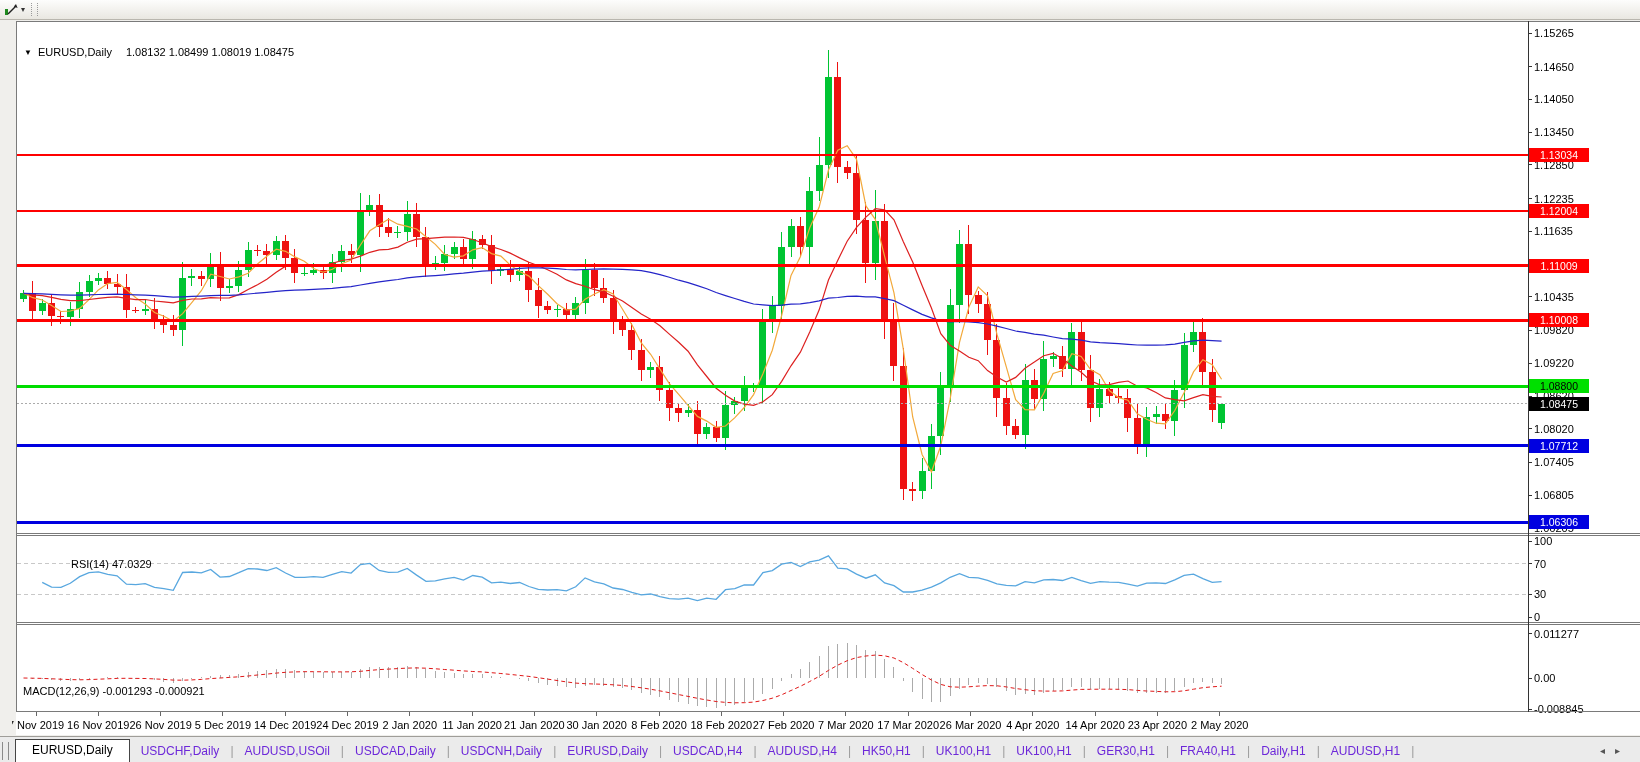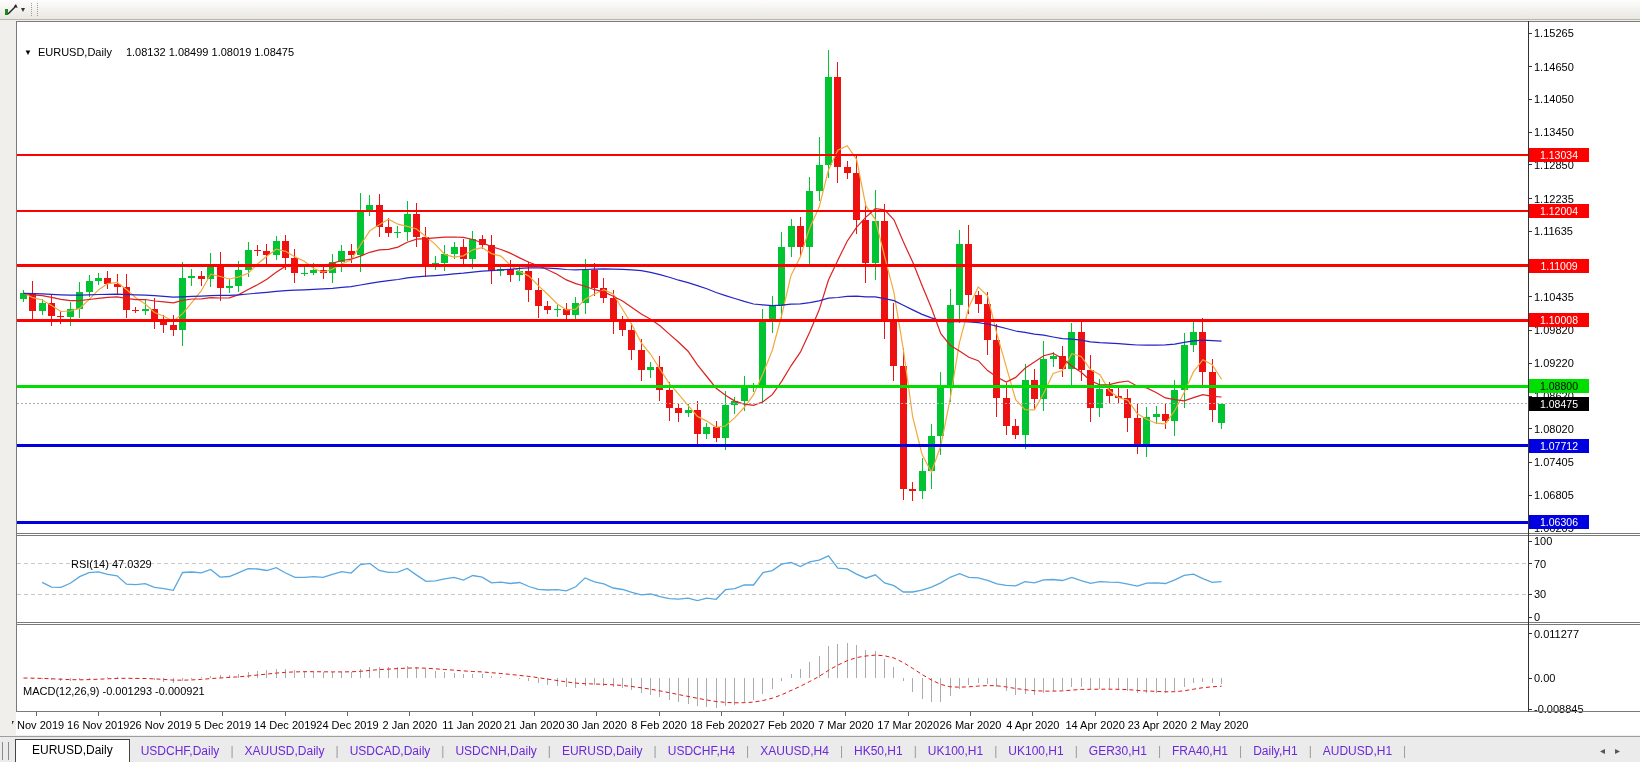--- a/index.html
+++ b/index.html
@@ -582,31 +582,31 @@
   <div class="overlay-label" id="rsi-label">RSI(14) 47.0329</div>
   <div class="overlay-label" id="macd-label">MACD(12,26,9) -0.001293 -0.000921</div>
 </div>
 
 <div class="tabbar">
   <span class="tabbar-grip"></span>
   <span id="tabs" style="display:flex;align-items:flex-end;">
       <span class="tab active">EURUSD,Daily</span>
       <span class="tab">USDCHF,Daily</span>
       <span class="tab-sep">|</span>
-      <span class="tab">XAUUSD,Daily</span>
+      <span class="tab">AUDUSD,USOil</span>
       <span class="tab-sep">|</span>
       <span class="tab">USDCAD,Daily</span>
       <span class="tab-sep">|</span>
       <span class="tab">USDCNH,Daily</span>
       <span class="tab-sep">|</span>
       <span class="tab">EURUSD,Daily</span>
       <span class="tab-sep">|</span>
-      <span class="tab">USDCHF,H4</span>
-      <span class="tab-sep">|</span>
-      <span class="tab">XAUUSD,H4</span>
+      <span class="tab">USDCAD,H4</span>
+      <span class="tab-sep">|</span>
+      <span class="tab">AUDUSD,H4</span>
       <span class="tab-sep">|</span>
       <span class="tab">HK50,H1</span>
       <span class="tab-sep">|</span>
       <span class="tab">UK100,H1</span>
       <span class="tab-sep">|</span>
       <span class="tab">UK100,H1</span>
       <span class="tab-sep">|</span>
       <span class="tab">GER30,H1</span>
       <span class="tab-sep">|</span>
       <span class="tab">FRA40,H1</span>

